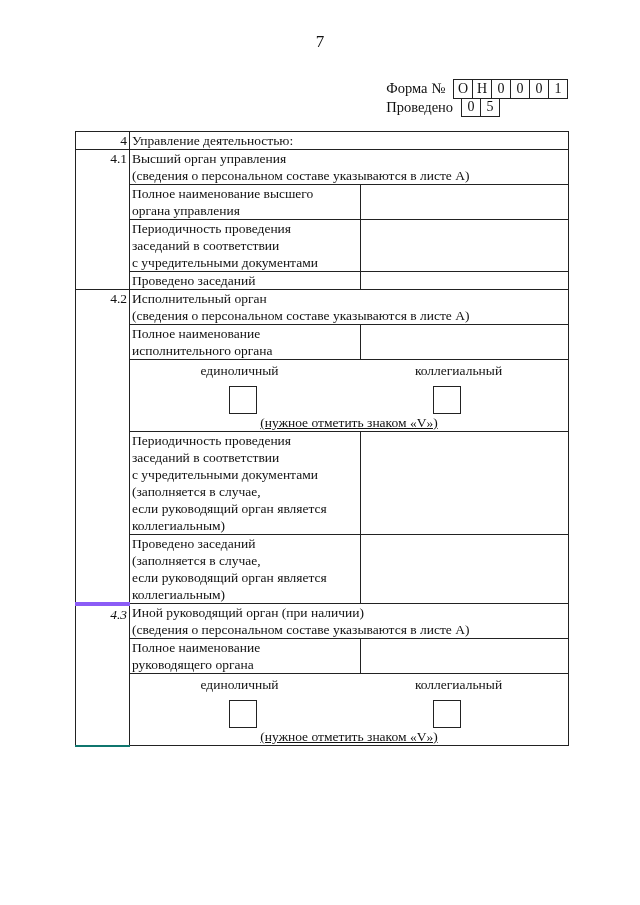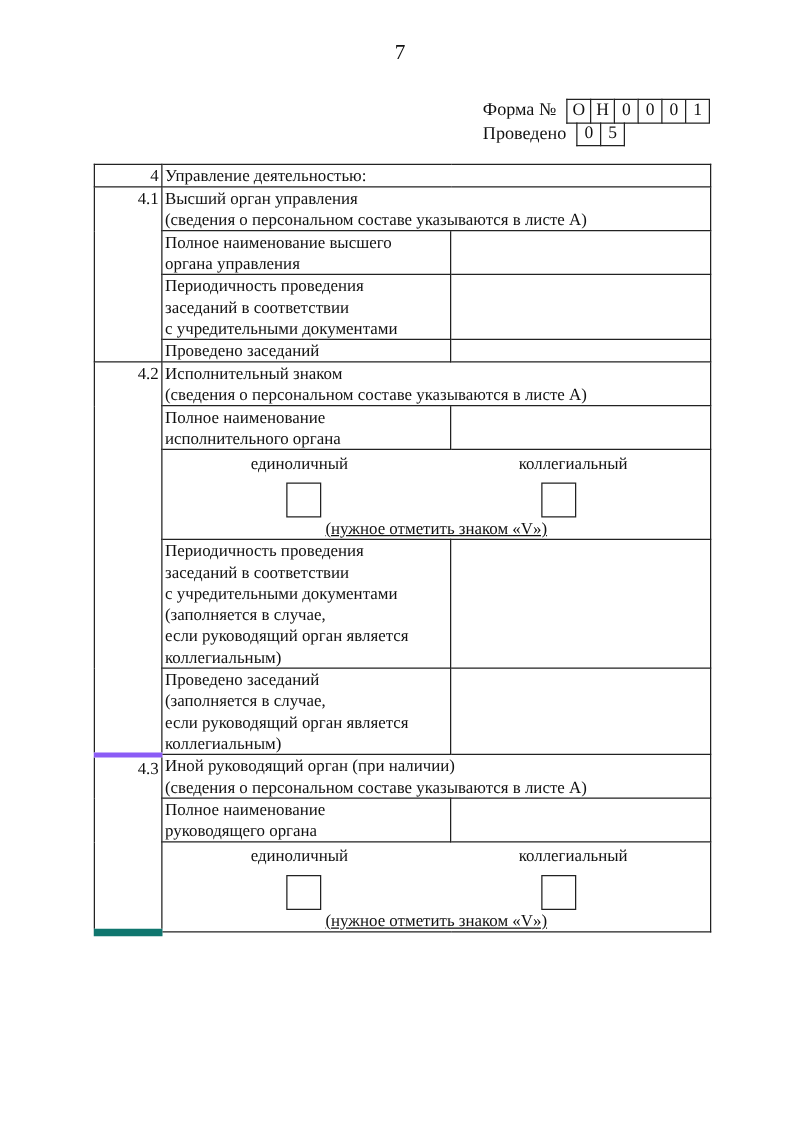--- a/index.html
+++ b/index.html
@@ -97,21 +97,21 @@
   <tr>
     <td>
       <div>Проведено заседаний</div>
     </td>
     <td></td>
   </tr>
 
   <tr>
     <td class="num" rowspan="5" style="border-bottom:4px solid #8b5cf6;">4.2</td>
     <td colspan="2">
-      <div>Исполнительный знаком</div>
+      <div>Исполнительный орган</div>
       <div>(сведения о персональном составе указываются в листе А)</div>
     </td>
   </tr>
   <tr>
     <td>
       <div>Полное наименование</div>
       <div>исполнительного органа</div>
     </td>
     <td></td>
   </tr>
@@ -145,21 +145,21 @@
     <td>
       <div>Проведено заседаний</div>
       <div>(заполняется в случае,</div>
       <div>если руководящий орган является</div>
       <div>коллегиальным)</div>
     </td>
     <td></td>
   </tr>
 
   <tr>
-    <td class="num" rowspan="3" style="border-bottom:6px solid #0f766e;">4.3</td>
+    <td class="num" rowspan="3" style="border-bottom:2px solid #0f766e;font-style:italic;">4.3</td>
     <td colspan="2">
       <div>Иной руководящий орган (при наличии)</div>
       <div>(сведения о персональном составе указываются в листе А)</div>
     </td>
   </tr>
   <tr>
     <td>
       <div>Полное наименование</div>
       <div>руководящего органа</div>
     </td>

